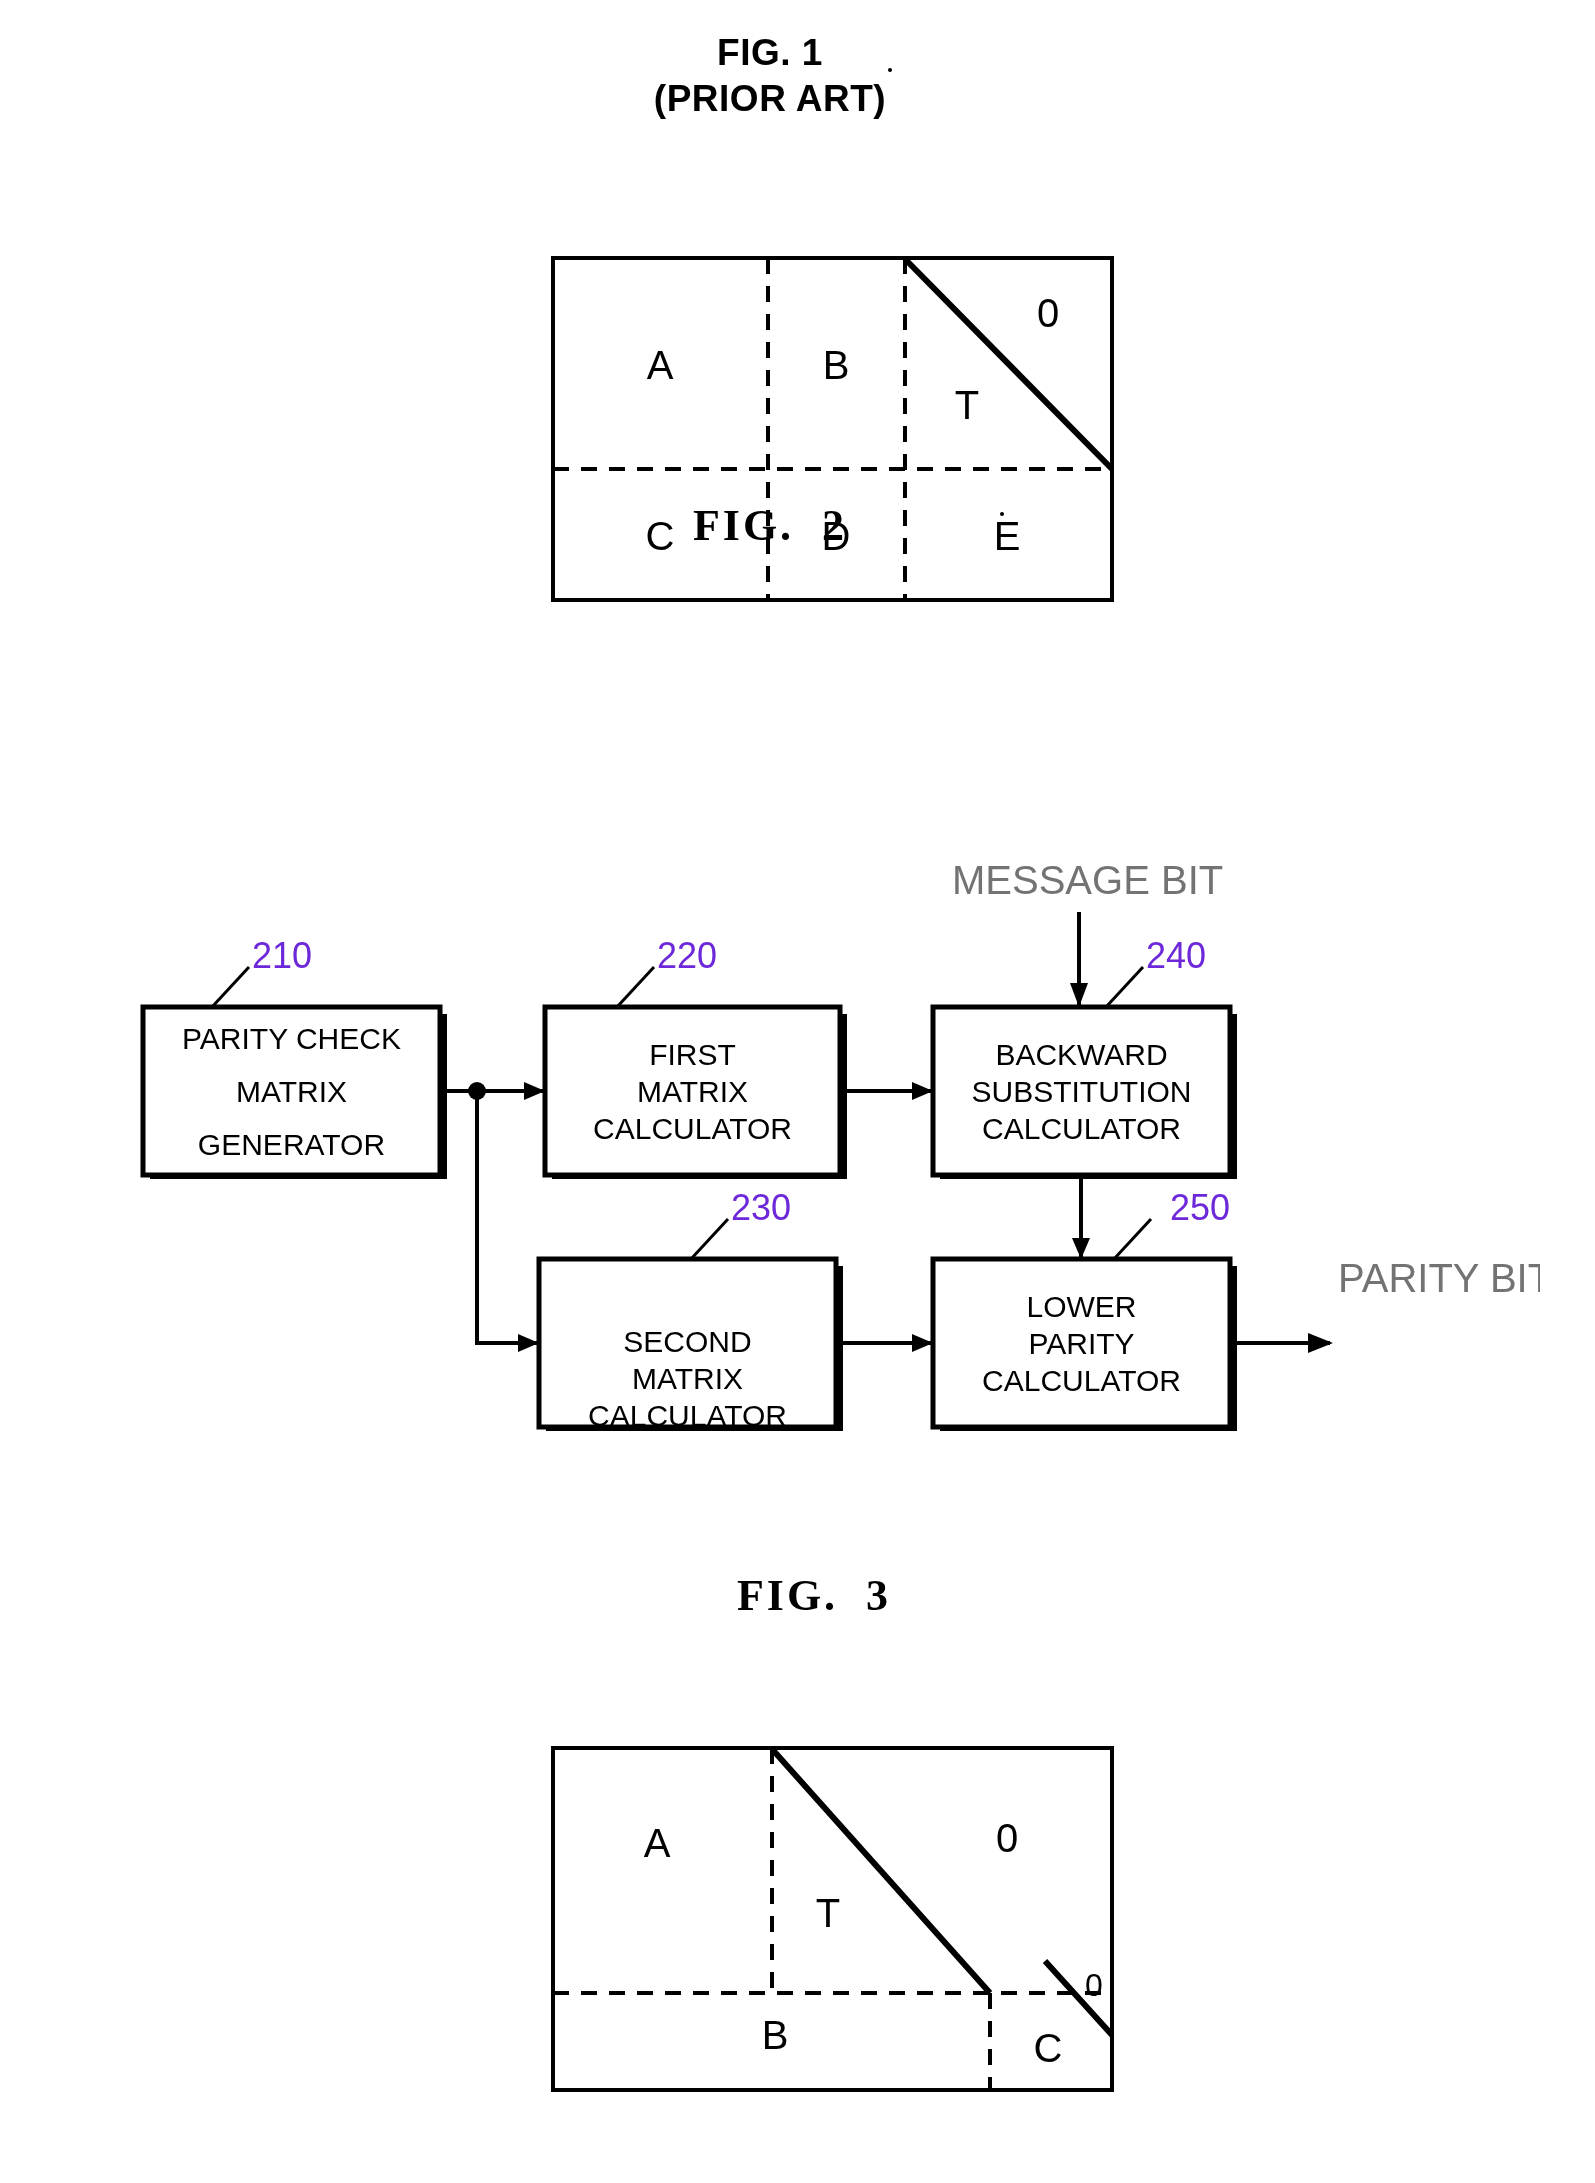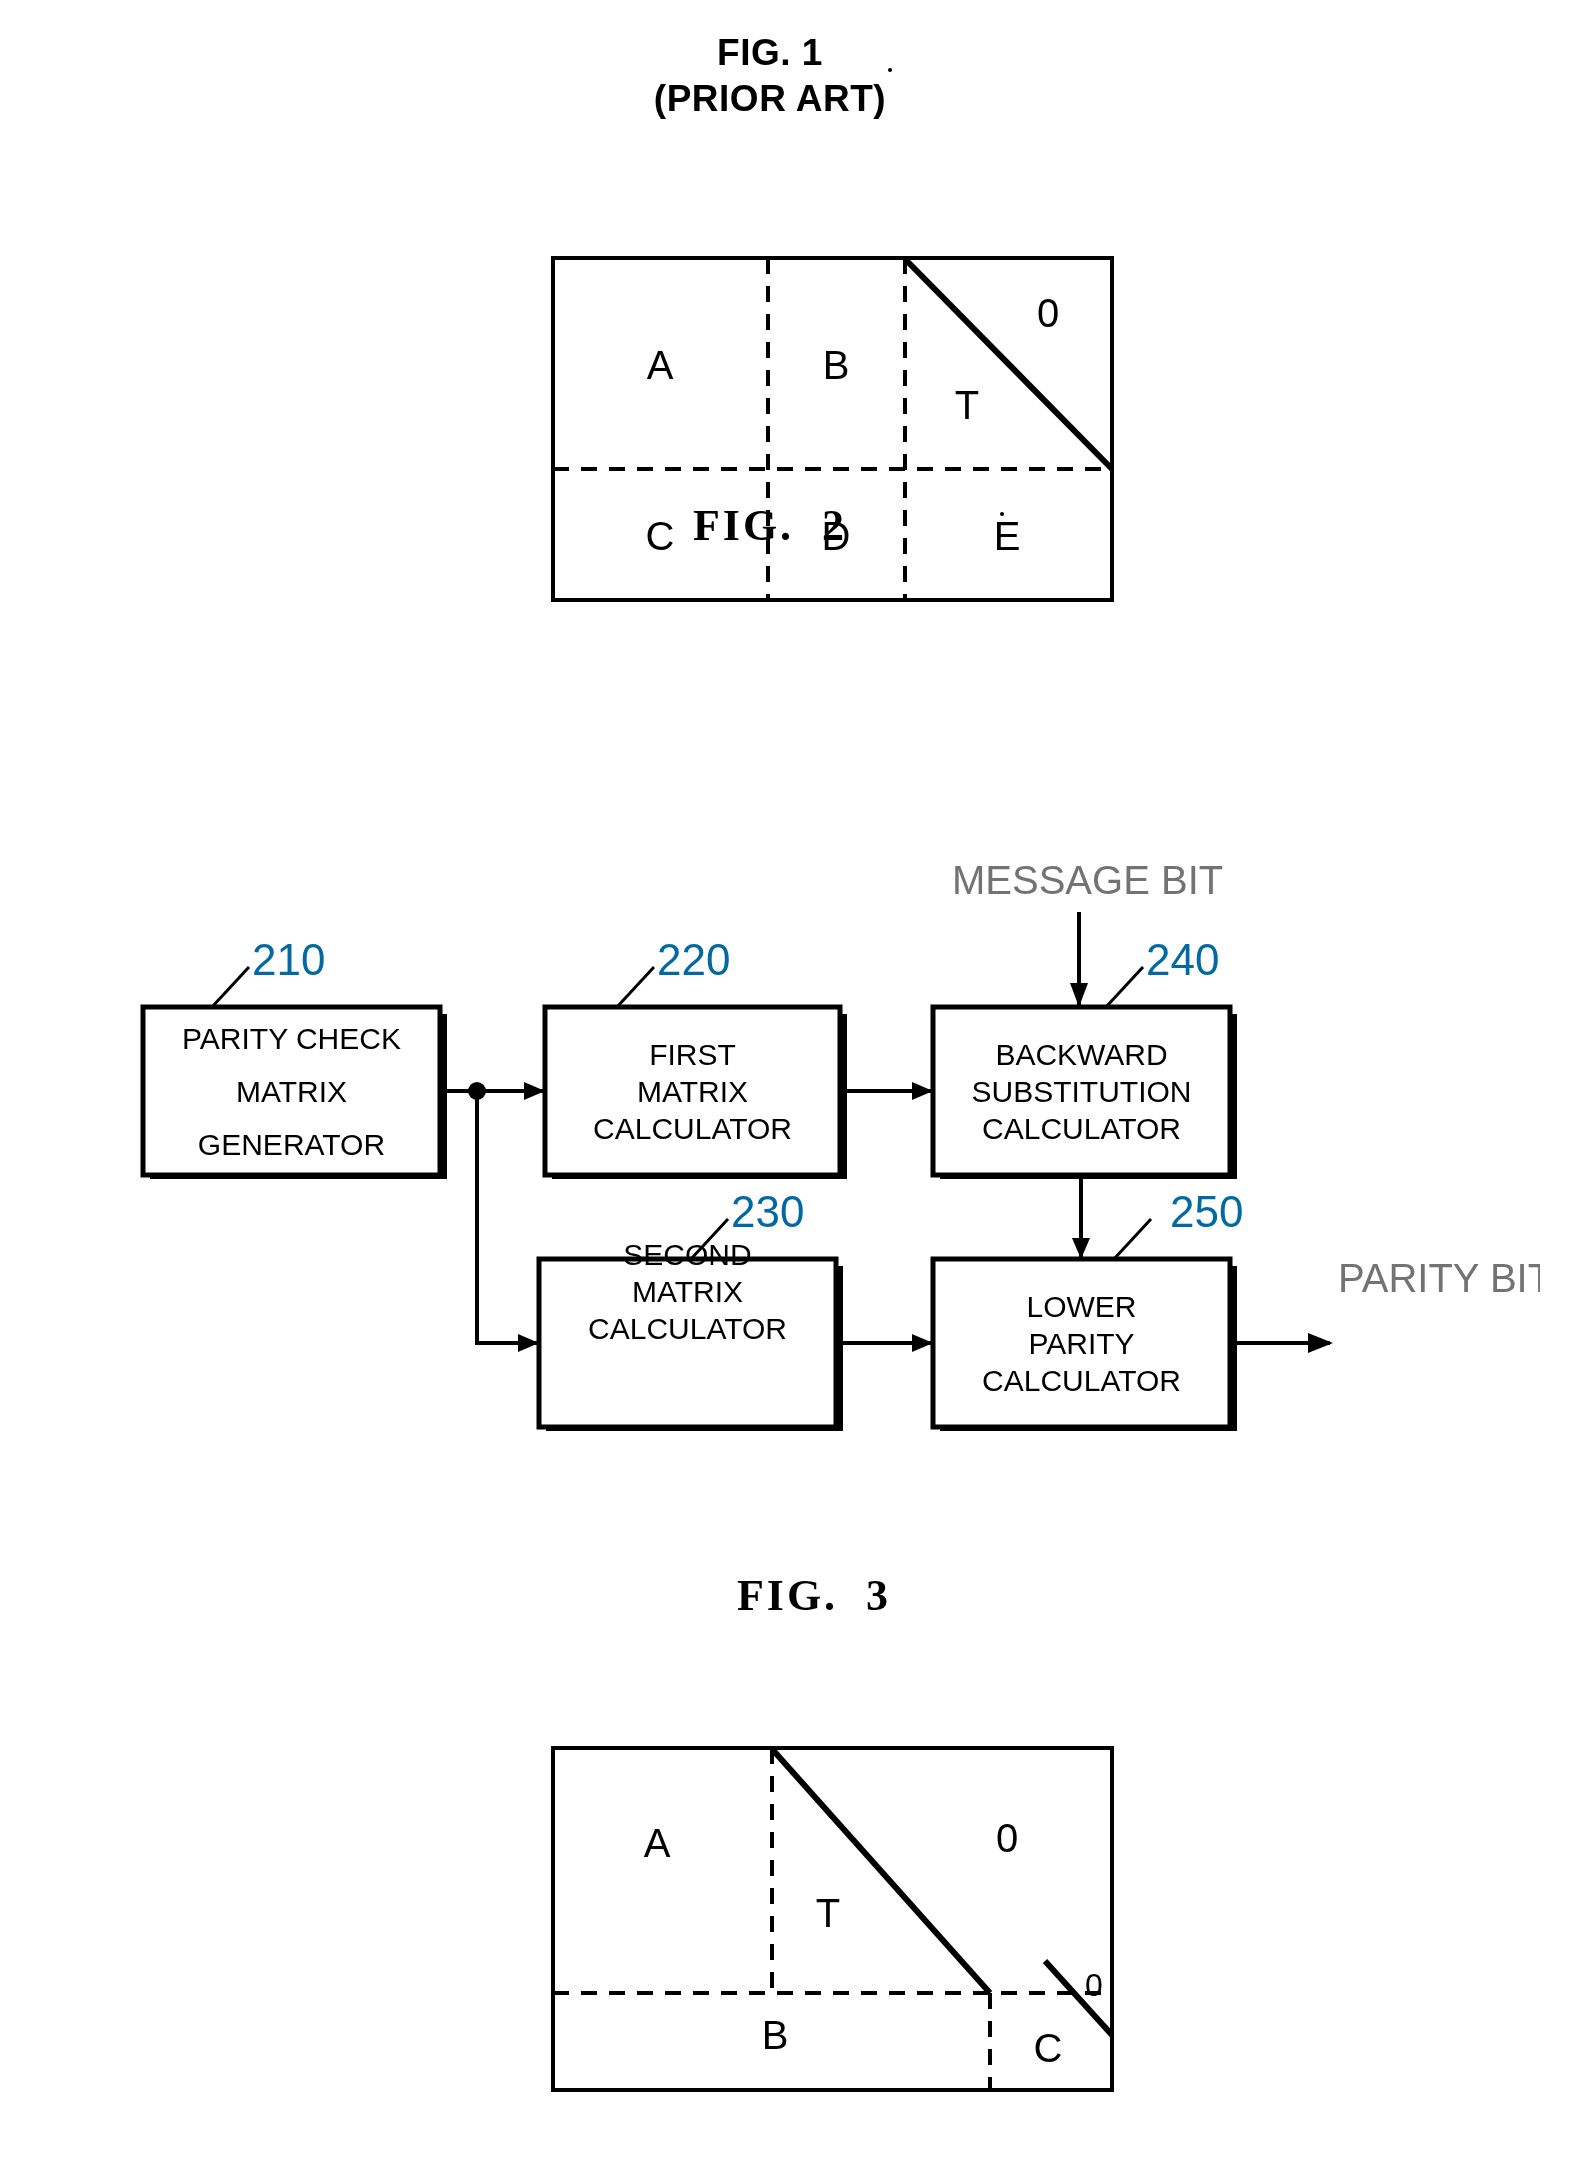--- a/index.html
+++ b/index.html
@@ -119,22 +119,22 @@
     color: #000;
     display: flex;
     flex-direction: column;
     align-items: center;
     justify-content: center;
   }
   .blk-text span { display: block; }
   .ref-num {
     position: absolute;
     font-family: "Liberation Sans", sans-serif;
-    font-size: 44px;
-    color: #0369a1;
+    font-size: 36px;
+    color: #6d28d9;
     white-space: pre;
   }
   .io-label {
     position: absolute;
     font-family: "Liberation Sans", sans-serif;
     font-size: 40px;
     color: #737373;
     white-space: pre;
   }
   .stray-dot {
@@ -232,21 +232,21 @@
   <div class="blk-text" style="left:545px; top:1007px; width:295px; height:168px;">
     <span>FIRST</span>
     <span>MATRIX</span>
     <span>CALCULATOR</span>
   </div>
   <div class="blk-text" style="left:933px; top:1007px; width:297px; height:168px;">
     <span>BACKWARD</span>
     <span>SUBSTITUTION</span>
     <span>CALCULATOR</span>
   </div>
-  <div class="blk-text" style="left:539px; top:1207px; width:297px; height:168px;">
+  <div class="blk-text" style="left:539px; top:1294px; width:297px; height:168px;">
     <span>SECOND</span>
     <span>MATRIX</span>
     <span>CALCULATOR</span>
   </div>
   <div class="blk-text" style="left:933px; top:1259px; width:297px; height:168px;">
     <span>LOWER</span>
     <span>PARITY</span>
     <span>CALCULATOR</span>
   </div>
 

